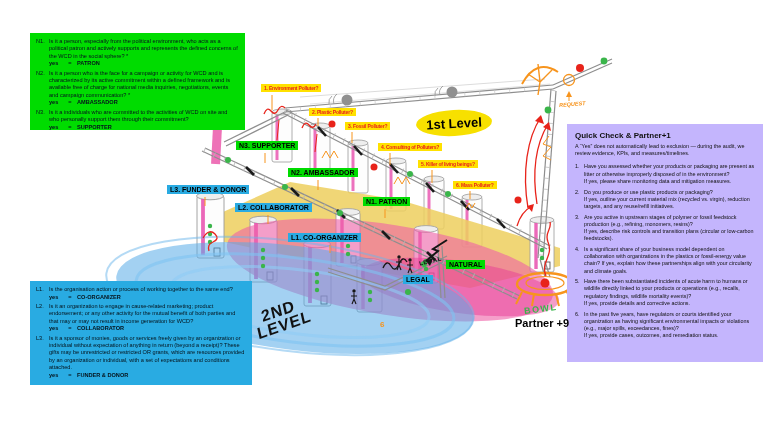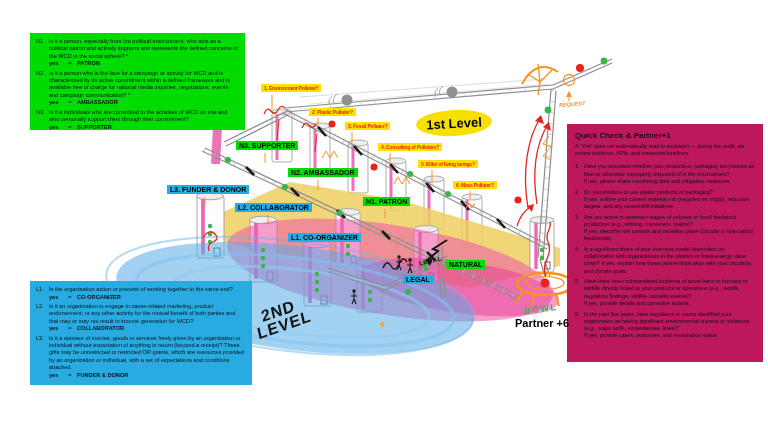--- a/index.html
+++ b/index.html
@@ -12,21 +12,21 @@
   .infobox.green{background:#00dc00;}
   .infobox.blue{background:#29abe2;}
   .qitem{display:flex;margin-bottom:2px;font-size:5.6px;line-height:7.3px;}
   .qnum{flex:none;width:13px;}
   .qbody{flex:1;}
   .ansline{font-weight:bold;margin-top:.5px;}
   .ansline .eq{display:inline-block;width:14px;text-align:center;}
   .ansline .yes{display:inline-block;width:14px;}
 
   
-  .ybox{position:absolute;box-sizing:border-box;background:#be185d;padding:7px 8px;color:#111;}
+  .ybox{position:absolute;box-sizing:border-box;background:#c4b5fd;padding:7px 8px;color:#111;}
   .ybox .ytitle{font-size:8px;font-weight:bold;margin-bottom:3px;}
   .ybox .yintro{font-size:5.4px;line-height:7.2px;margin-bottom:6px;}
   .yitem{display:flex;font-size:5.4px;line-height:7.2px;margin-bottom:3.5px;}
   .yitem .ynum{flex:none;width:9px;}
   .yitem .followup{display:block;}
 
   
   .tag{position:absolute;font-weight:bold;white-space:nowrap;padding:1px 3px;}
   .tag.yq{background:#ffe100;color:#e8231a;font-size:5px;letter-spacing:-.2px;}
   .tag.gn{background:#00dc00;color:#000;font-size:7px;}
@@ -409,18 +409,18 @@
   <div class="tag bl" style="left:235px;top:203px;">L2. COLLABORATOR</div>
   <div class="tag bl" style="left:288px;top:233px;">L1. CO-ORGANIZER</div>
   <div class="tag bl" style="left:403px;top:275px;">LEGAL</div>
 
   <div class="lvl1">1st Level</div>
   <div class="lvl2">
     <span class="l2a">2ND</span>
     <span class="l2b">LEVEL</span>
   </div>
   <div class="bowl-txt">BOWL</div>
-  <div class="partner-txt">Partner +6</div>
+  <div class="partner-txt">Partner +9</div>
   <div class="request-txt">REQUEST</div>
   <div class="six-txt">6</div>
   <div class="sk-legal">LEGAL</div>
 
 </div>
 
 </body></html>

